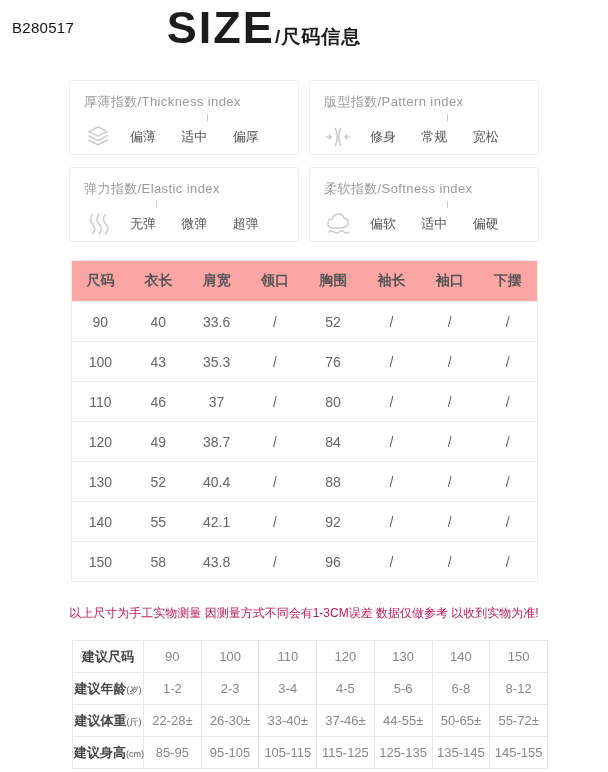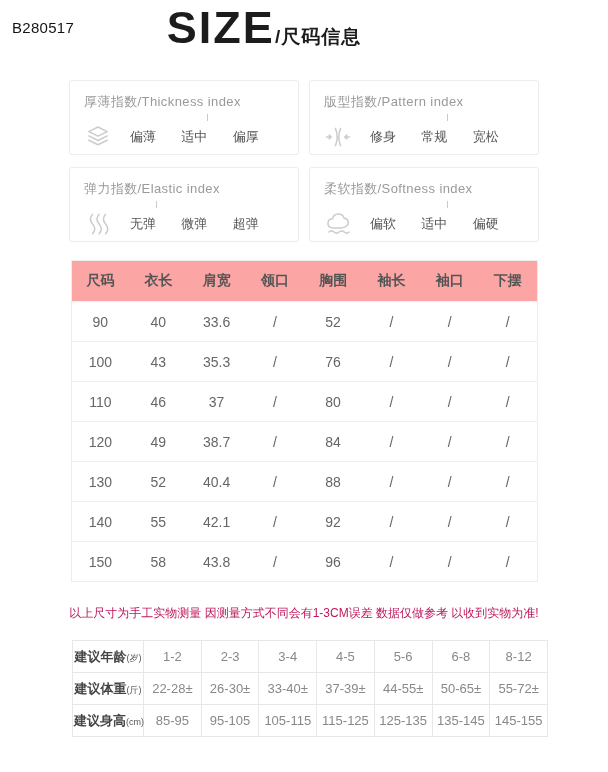--- a/index.html
+++ b/index.html
@@ -204,35 +204,45 @@
         <td>/</td>
       </tr>
     </tbody>
   </table>
 
   <div class="note">以上尺寸为手工实物测量 因测量方式不同会有1-3CM误差 数据仅做参考 以收到实物为准!</div>
 
   <table class="suggest-table">
     <tbody>
       <tr>
+        <th><span>建议尺码</span><span class="unit"></span></th>
+        <td>90</td>
+        <td>100</td>
+        <td>110</td>
+        <td>120</td>
+        <td>130</td>
+        <td>140</td>
+        <td>150</td>
+      </tr>
+      <tr>
         <th><span>建议年龄</span><span class="unit">(岁)</span></th>
         <td>1-2</td>
         <td>2-3</td>
         <td>3-4</td>
         <td>4-5</td>
         <td>5-6</td>
         <td>6-8</td>
         <td>8-12</td>
       </tr>
       <tr>
         <th><span>建议体重</span><span class="unit">(斤)</span></th>
         <td>22-28±</td>
         <td>26-30±</td>
         <td>33-40±</td>
-        <td>37-39±</td>
+        <td>37-46±</td>
         <td>44-55±</td>
         <td>50-65±</td>
         <td>55-72±</td>
       </tr>
       <tr>
         <th><span>建议身高</span><span class="unit">(cm)</span></th>
         <td>85-95</td>
         <td>95-105</td>
         <td>105-115</td>
         <td>115-125</td>

